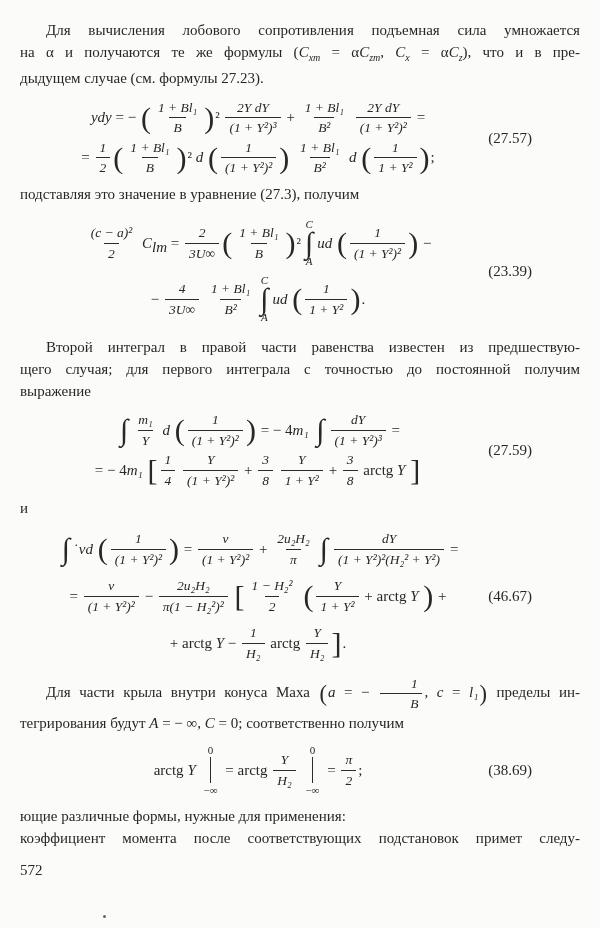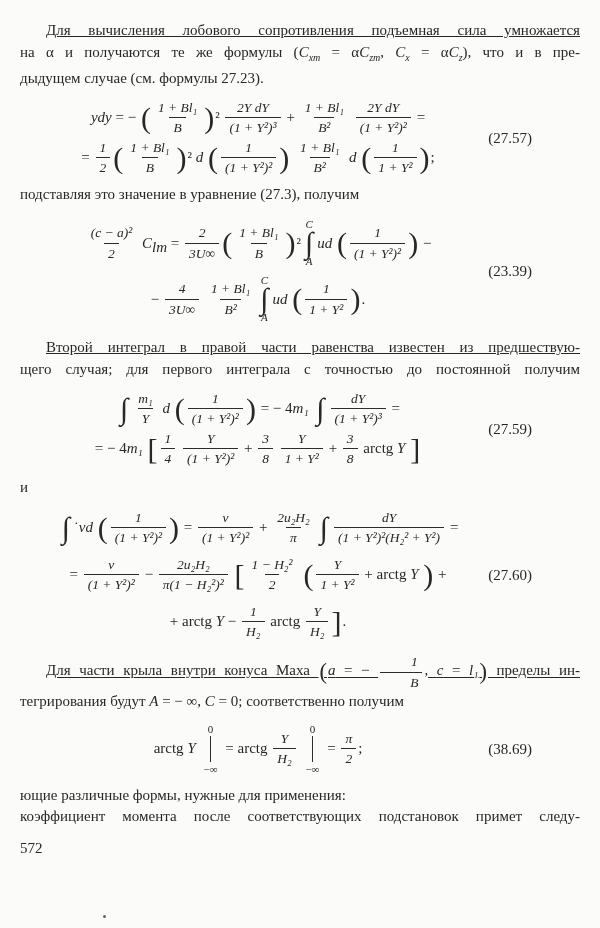--- a/index.html
+++ b/index.html
@@ -7,21 +7,21 @@
     width:600px;height:928px;
     background:#fbfbf9;
     font-family:"Liberation Serif","DejaVu Serif",serif;
     color:#272727;
     overflow:hidden;
   }
   .page{position:relative;box-sizing:border-box;width:600px;height:928px;padding:20px 20px 0 20px;}
   .line{font-size:15px;line-height:21.6px;}
   .just{text-align:justify;text-align-last:justify;}
   .last{text-align:left;}
-  .ind{text-indent:26px;text-decoration:underline;}
+  .ind{text-indent:26px;}
   .bold{font-weight:bold;}
   .mi{font-style:italic;}
   .mr{font-style:normal;}
   sub.msub{font-size:10px;font-style:italic;}
   
   .eq{position:relative;padding-right:84px;margin:6px 0;}
   .eqtag{position:absolute;right:48px;top:50%;transform:translateY(-50%);font-size:15px;}
   .eqrow{display:flex;justify-content:center;align-items:center;font-size:15px;min-height:40px;}
   .eqrow .mr,.eqrow .mi{white-space:pre;}
   .eqrow .msub{font-size:15px;align-self:center;margin-top:9px;font-style:italic;}
@@ -180,20 +180,21 @@
         </span>
         <span class="big">)</span>
         <span class="mr">.</span>
       </div>
     <span class="eqtag">(23.39)</span>
   </div>
 
   <div class="para" style="margin-top:10px;">
     <div class="line just ind">Второй интеграл в правой части равенства известен из предшествую-</div>
     <div class="line just">щего случая; для первого интеграла с точностью до постоянной получим</div>
+    <div class="line last">выражение</div>
   </div>
 
   <div class="eq" style="margin:8px 0;">
     <div class="eqrow">
         <span class="intwrap">
           <span class="isym">∫</span>
         </span>
         <span class="frac">
           <span class="num">m₁</span>
           <span class="den">Y</span>
@@ -322,21 +323,21 @@
           <span class="den">H₂</span>
         </span>
         <span class="mr"> arctg </span>
         <span class="frac">
           <span class="num">Y</span>
           <span class="den">H₂</span>
         </span>
         <span class="big">]</span>
         <span class="mr">.</span>
       </div>
-    <span class="eqtag">(27.60)</span>
+    <span class="eqtag">(46.67)</span>
   </div>
 
   <div class="para" style="margin-top:8px;">
     <div class="line just ind" style="line-height:30px;"><span class="mr">Для части крыла внутри конуса Маха </span><span class="big">(</span><span class="mi">a</span><span class="mr"> = − </span><span class="frac">
           <span class="num">1</span>
           <span class="den">B</span>
         </span><span class="mr">, </span><span class="mi">c</span><span class="mr"> = </span><span class="mi">l₁</span><span class="big">)</span><span class="mr"> пределы ин-</span></div>
     <div class="line last"><span class="mr">тегрирования будут </span><span class="mi">A</span><span class="mr"> = − ∞, </span><span class="mi">C</span><span class="mr"> = 0; соответственно получим</span></div>
   </div>
 

